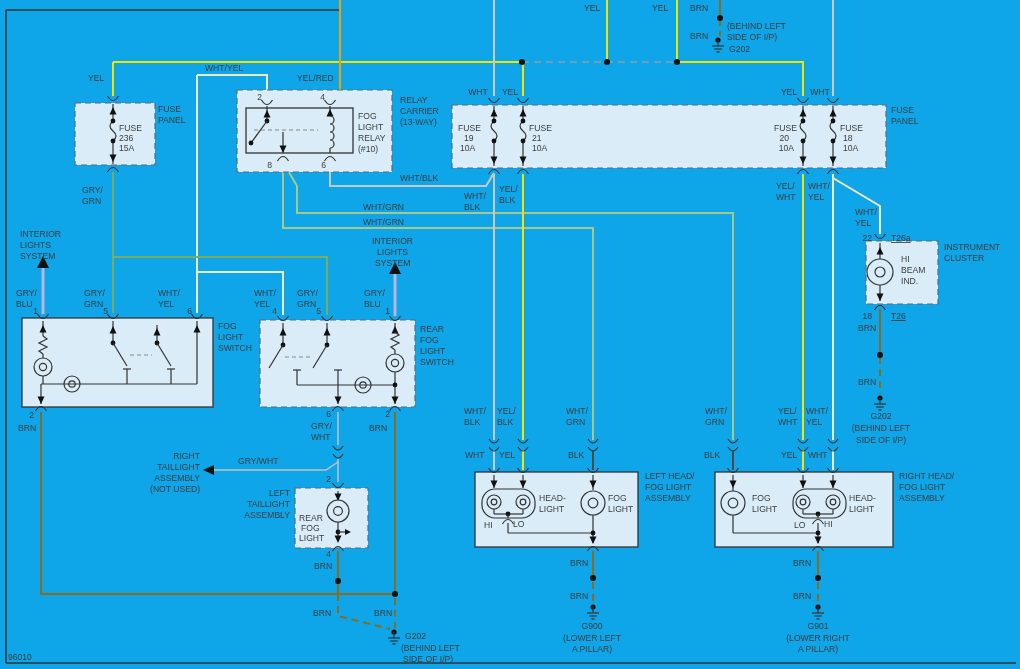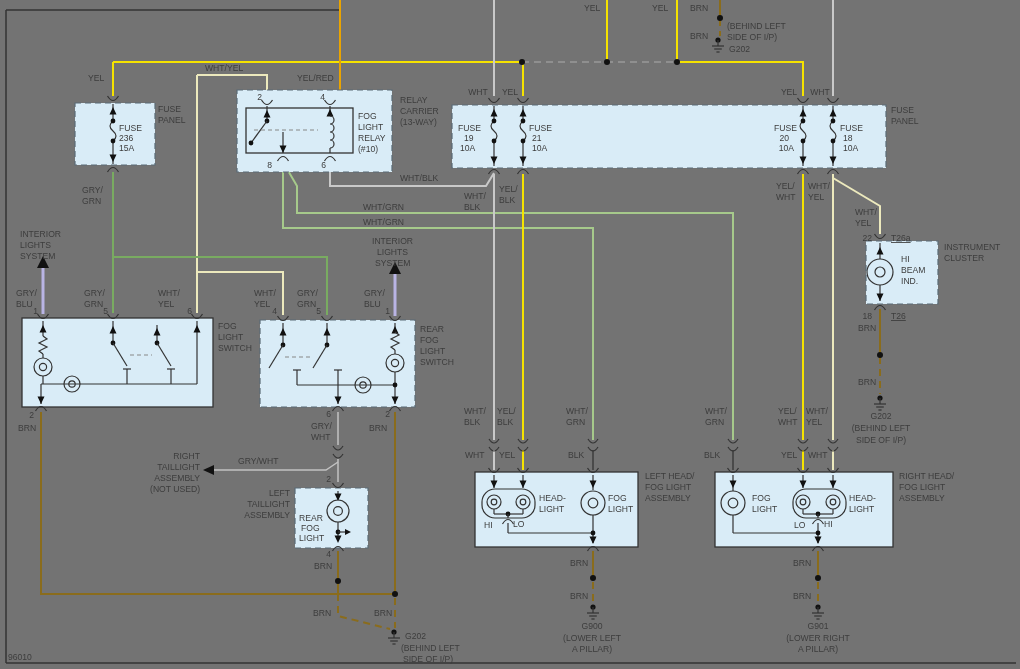--- a/index.html
+++ b/index.html
@@ -1,16 +1,16 @@
 <!DOCTYPE html>
 <html><head>
 <meta charset="utf-8">
 <style>
   html,body{margin:0;padding:0;background:#fff;}
-  .stage{position:relative;width:1020px;height:669px;background:#737373;overflow:hidden;}
+  .stage{position:relative;width:1020px;height:669px;background:#0ea5e9;overflow:hidden;}
   svg{display:block;}
   text{font-family:"Liberation Sans",sans-serif;font-size:8.6px;fill:#3d3d3d;}
   text.u{text-decoration:underline;}
   .w-yel{stroke:#f6e300;stroke-width:2;fill:none;}
   .w-pale{stroke:#ece9bd;stroke-width:2;fill:none;}
   .w-org{stroke:#eaa400;stroke-width:2;fill:none;}
   .w-wht{stroke:#c9c9c9;stroke-width:2;fill:none;}
   .w-gwht{stroke:#c2c2c2;stroke-width:1.5;fill:none;}
   .w-grn{stroke:#a6c98b;stroke-width:2;fill:none;}
   .w-dgrn{stroke:#79ab61;stroke-width:2;fill:none;}

